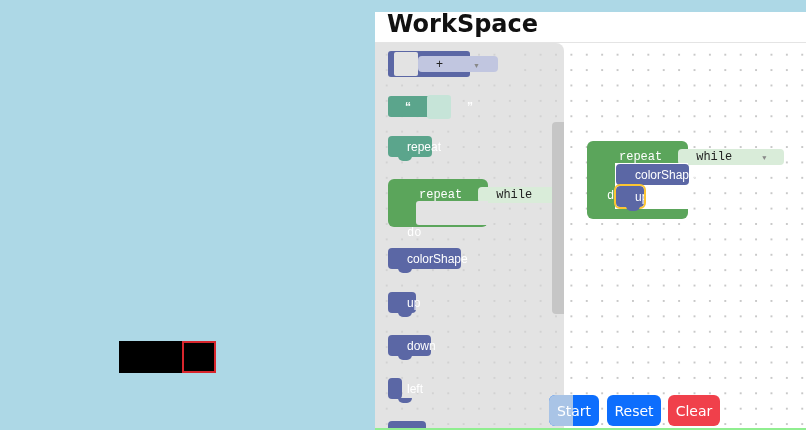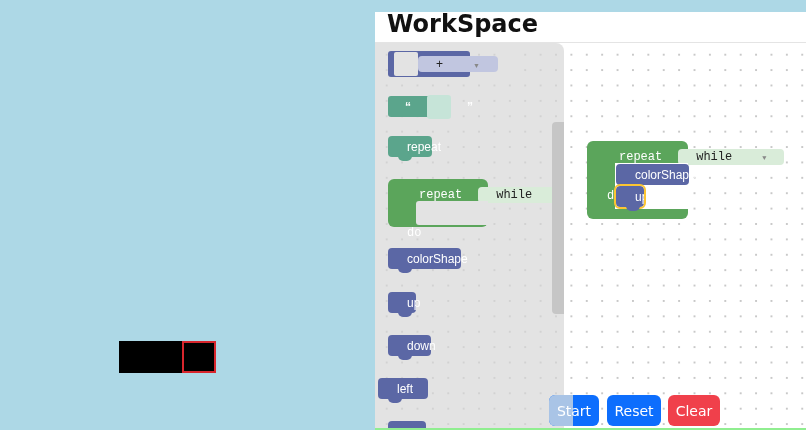--- a/index.html
+++ b/index.html
@@ -110,21 +110,21 @@
 
     <div class="blk blue stmt" style="left:13px; top:205px; width:73px;">
       <span>colorShape</span>
     </div>
     <div class="blk blue stmt" style="left:13px; top:249px; width:28px;">
       <span>up</span>
     </div>
     <div class="blk blue stmt" style="left:13px; top:292px; width:43px;text-align:right;">
       <span>down</span>
     </div>
-    <div class="blk blue stmt" style="left:3px; top:335px; width:50px;">
+    <div class="blk blue stmt" style="left:13px; top:335px; width:14px;">
       <span>left</span>
     </div>
     <div class="blk blue stmt" style="left:13px; top:378px; width:38px;"></div>
 
     <div class="scrollbar"></div>
   </div>
 
   <button class="btn btn-start">
     <span class="mask"></span>
     <span style="position:relative;">Start</span>

